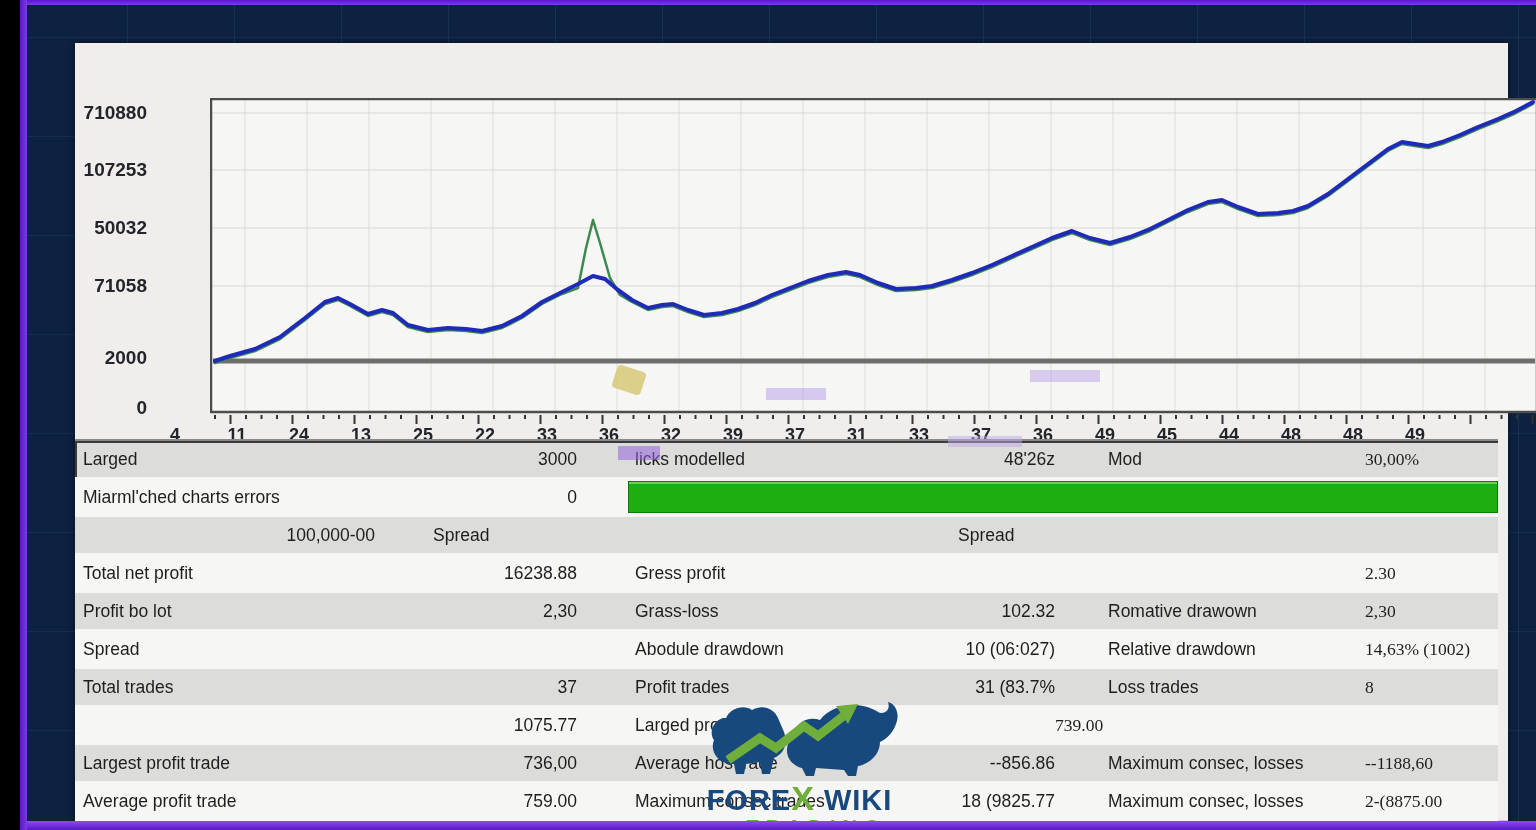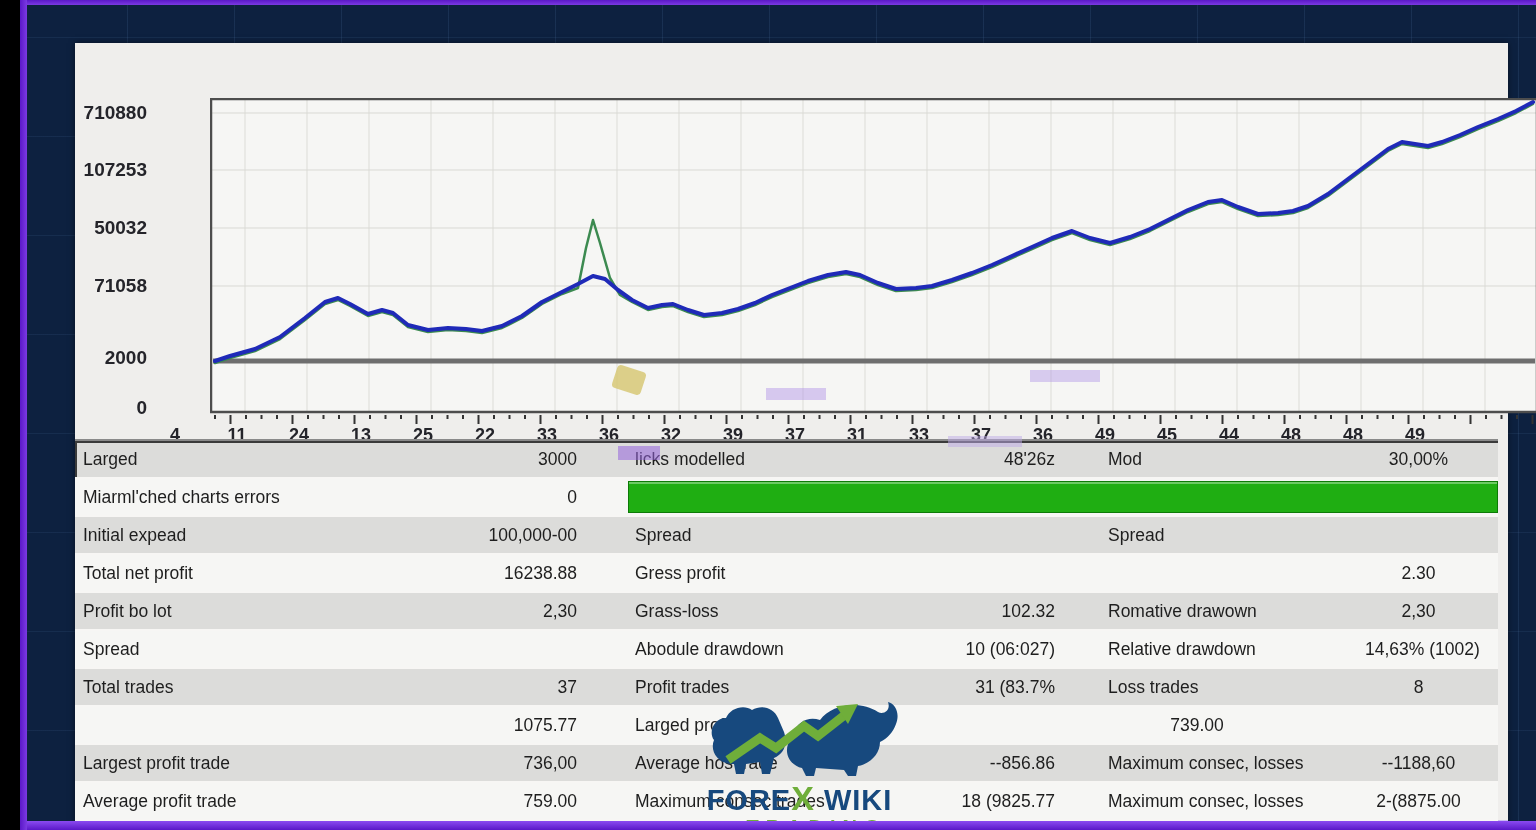--- a/index.html
+++ b/index.html
@@ -34,21 +34,21 @@
     font-size:17.5px;color:#1e1e1e;}
   .trow.dark{background:#dcdcda;}
   .trow.light{background:#f6f6f4;}
   .trow.outline{box-shadow:inset 2px 0 0 #3a3a3a, inset 0 2px 0 #3a3a3a;}
   .cell{white-space:nowrap;overflow:hidden;}
   .cell.c0{padding-left:8px;}
   .cell.c1{text-align:right;}
   .cell.c2{padding-left:58px;}
   .cell.c3{text-align:right;}
   .cell.c4{padding-left:53px;}
-  .cell.c5{text-align:center;padding-right:26px;}
+  .cell.c5{text-align:left;padding-right:26px;font-family:Liberation Serif, serif;}
   .pbar{position:absolute;left:553px;top:2px;width:868px;height:30px;
     border:1px solid #0c7a06;box-shadow:inset 0 2px 0 rgba(255,255,255,.35);}
   
   .logo{position:absolute;left:672px;top:698px;width:215px;z-index:25;text-align:center;}
   .logo-text{font-weight:bold;font-size:29px;letter-spacing:1px;line-height:36px;white-space:nowrap;}
   .logo-sub{font-weight:bold;font-size:20px;letter-spacing:7px;margin-top:-2px;padding-left:34px;white-space:nowrap;}
   
   .smudge{position:absolute;z-index:18;}
 </style>
 </head>
@@ -221,21 +221,20 @@
       <div class="trow light">
         <div class="cell c0">Miarml'ched charts errors</div>
         <div class="cell c1">0</div>
         <div class="cell c2"></div>
         <div class="cell c3"></div>
         <div class="cell c4"></div>
         <div class="cell c5"></div>
         <div class="pbar" style="background: rgb(31, 174, 18);"></div>
       </div>
       <div class="trow dark">
-        <div class="cell c0">Initial expead</div>
         <div class="cell c1">100,000-00</div>
         <div class="cell c2">Spread</div>
         <div class="cell c3"></div>
         <div class="cell c4">Spread</div>
         <div class="cell c5"></div>
       </div>
       <div class="trow light">
         <div class="cell c0">Total net profit</div>
         <div class="cell c1">16238.88</div>
         <div class="cell c2">Gress profit</div>

